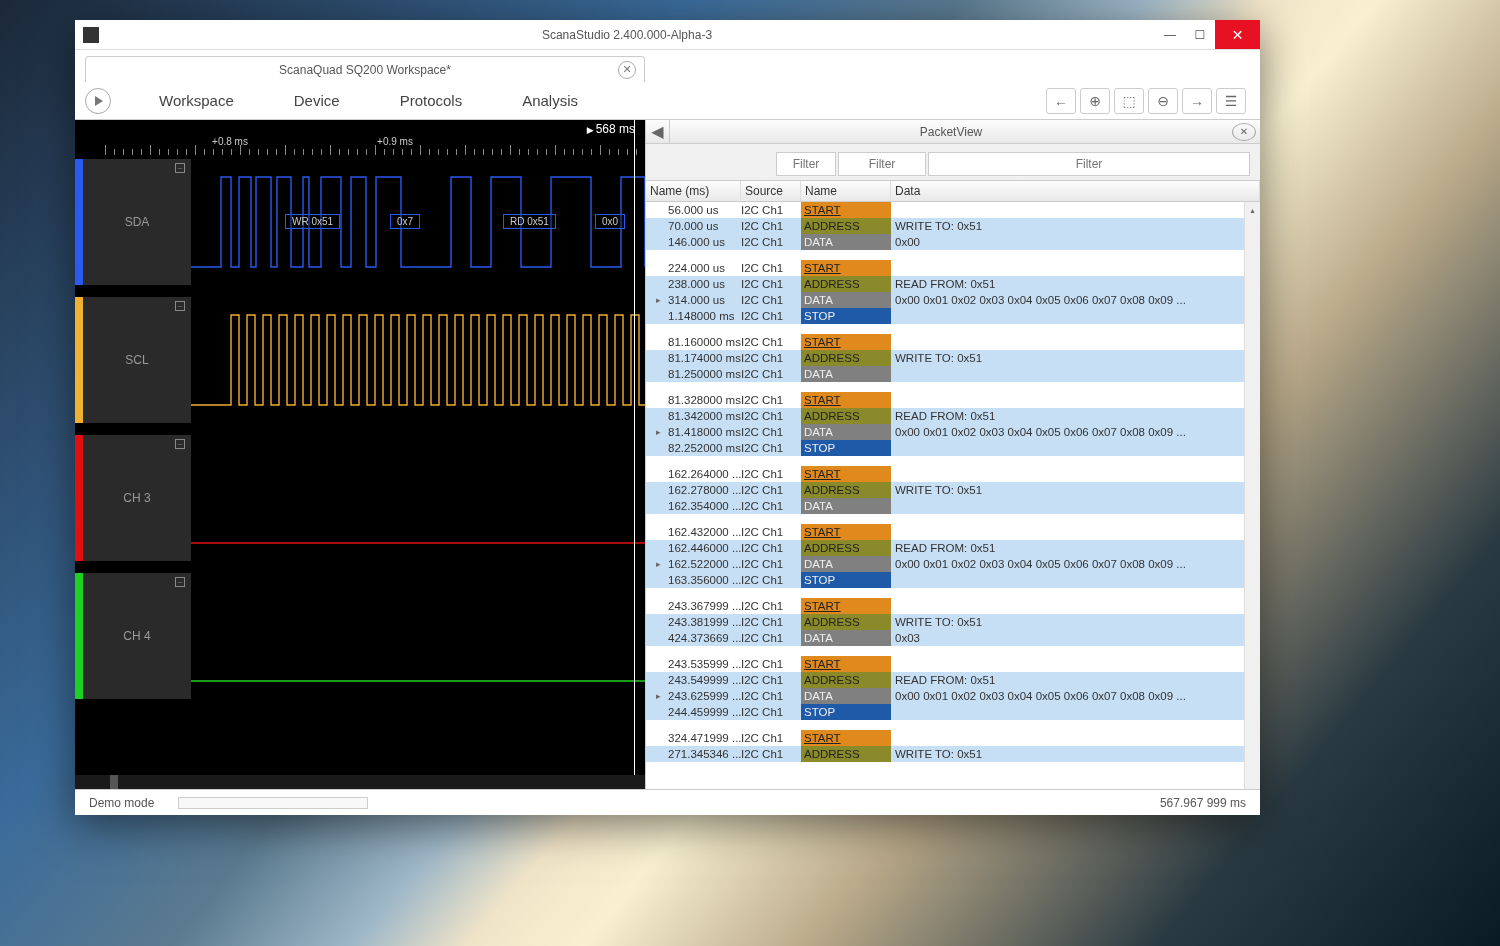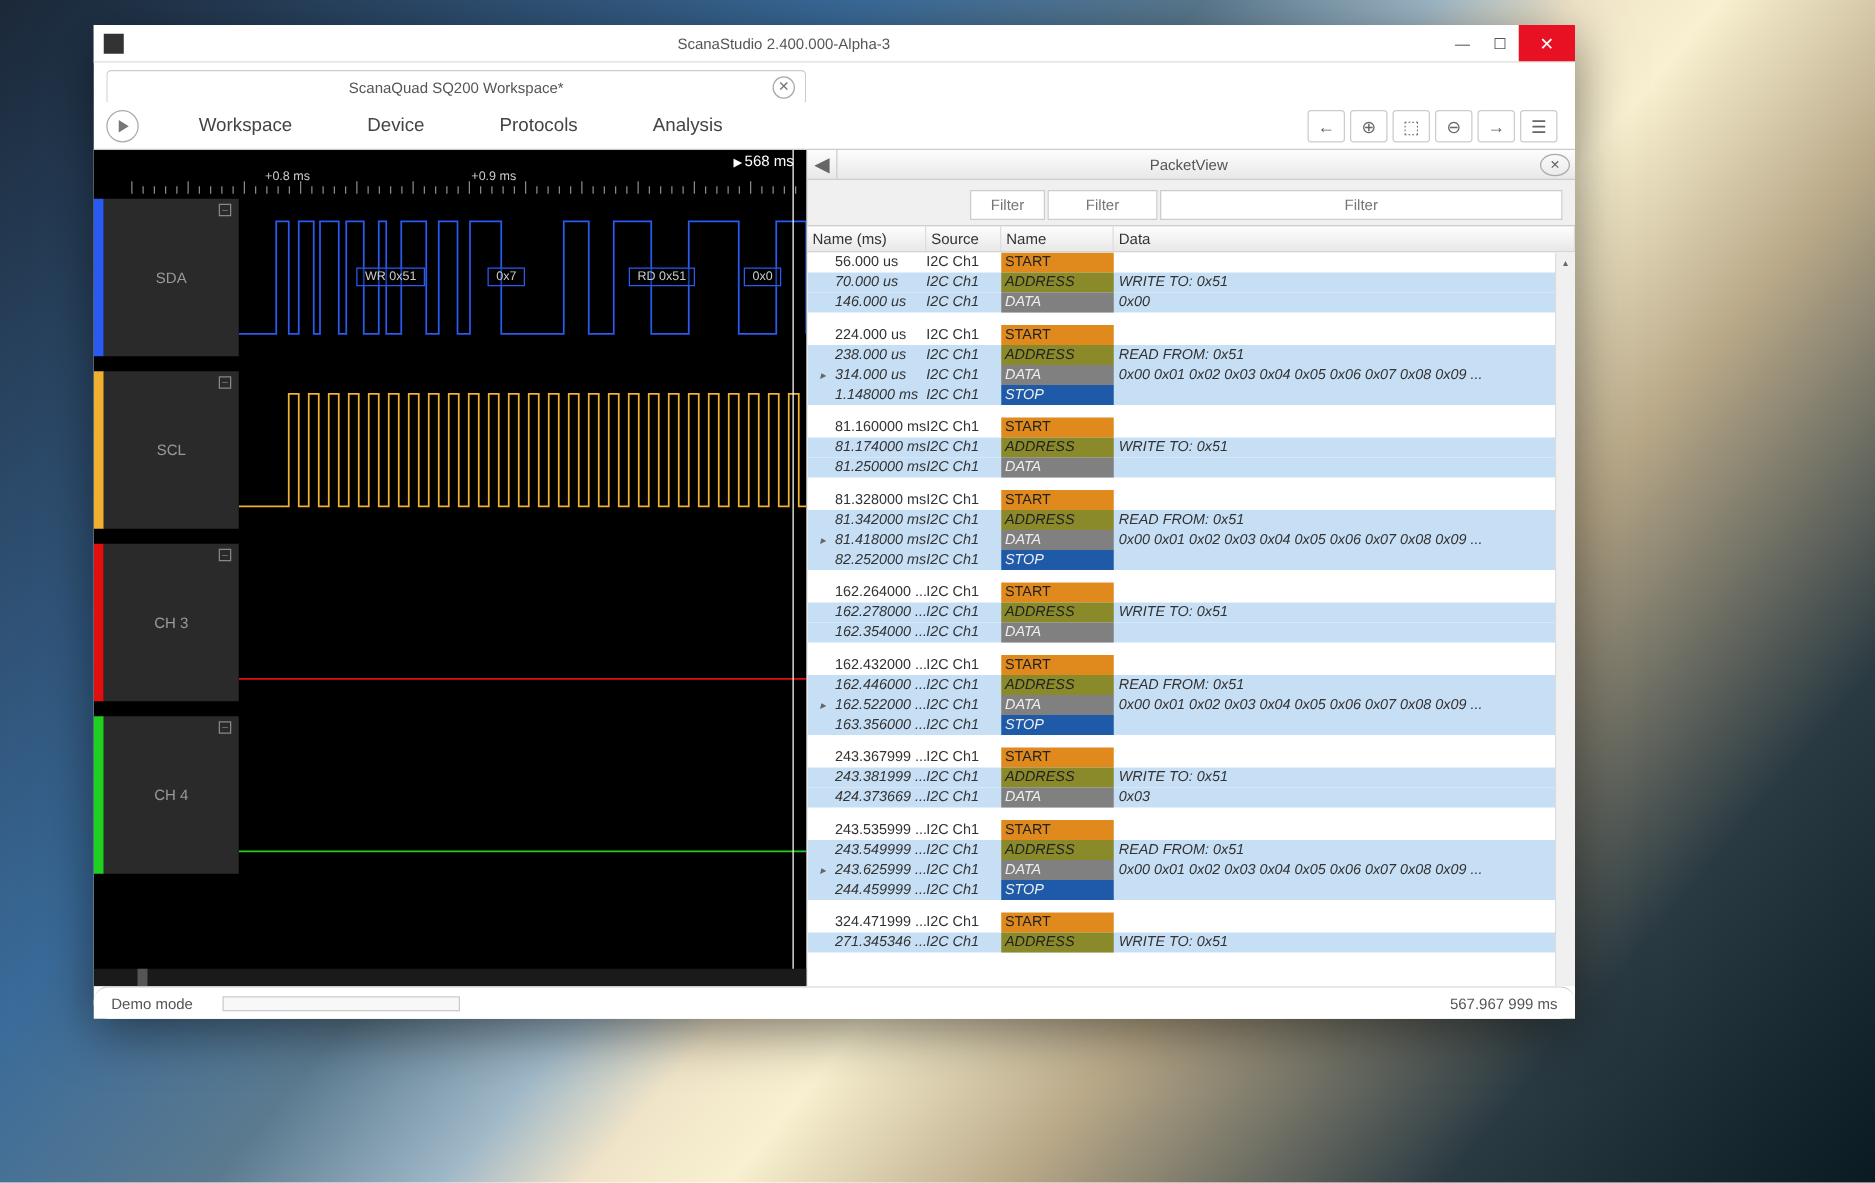--- a/index.html
+++ b/index.html
@@ -54,32 +54,32 @@
 .col-time { width: 95px; padding-left: 8px; }
 .col-src { width: 60px; }
 .col-name { width: 90px; }
 .col-data { flex: 1; }
 .grid-head > div { padding: 3px 4px; border-right: 1px solid #ddd; }
 .grid-body { flex: 1; overflow-y: auto; font-size: 12px; background: #fff; position: relative; }
 .grid-scrollbar { position: absolute; right: 0; top: 0; bottom: 0; width: 16px; background: #f0f0f0; border-left: 1px solid #ddd; }
 .scroll-arrow { height: 16px; display: flex; align-items: center; justify-content: center; font-size: 8px; color: #666; }
 .group { margin-bottom: 10px; }
 .row { display: flex; align-items: stretch; height: 16px; }
-.row.alt { background: #c7dff5; font-style: italic; }
+.row.alt { background: #c7dff5; }
 .cell { font-size: 11.5px; color: #333; white-space: nowrap; overflow: hidden; display: flex; align-items: center; }
 .cell.time { width: 95px; padding-left: 22px; position: relative; }
 .cell.time.expand::before { content: "▸"; position: absolute; left: 10px; font-size: 9px; color: #666; }
 .cell.src { width: 60px; }
 .cell.name { width: 90px; padding-left: 3px; color: #333; font-weight: 400; }
-.cell.name.start { background: #e08a1e; color: #222; }
+.cell.name.start { background: #e08a1e; color: #222; text-decoration: underline; }
 .cell.name.addr { background: #8a8a2a; color: #222; }
 .cell.name.data { background: #808080; color: #eee; }
 .cell.name.stop { background: #1e5aa8; color: #eee; }
 .cell.dat { flex: 1; padding-left: 4px; }
-.statusbar { height: 26px; border-top: 1px solid #ccc; background: #fff; display: flex; align-items: center; padding: 0 14px; font-size: 12px; color: #555; border-radius: 12px; }
+.statusbar { height: 26px; border-top: 1px solid #ccc; background: #fff; display: flex; align-items: center; padding: 0 14px; font-size: 12px; color: #555; }
 .status-progress { width: 190px; height: 12px; border: 1px solid #ccc; margin-left: 24px; background: #f8f8f8; }
 .status-right { margin-left: auto; }
 </style>
 </head>
 <body>
 
 <div class="window">
   <div class="titlebar">
     <div class="titlebar-icon"></div>
     <div class="titlebar-text">ScanaStudio 2.400.000-Alpha-3</div>

